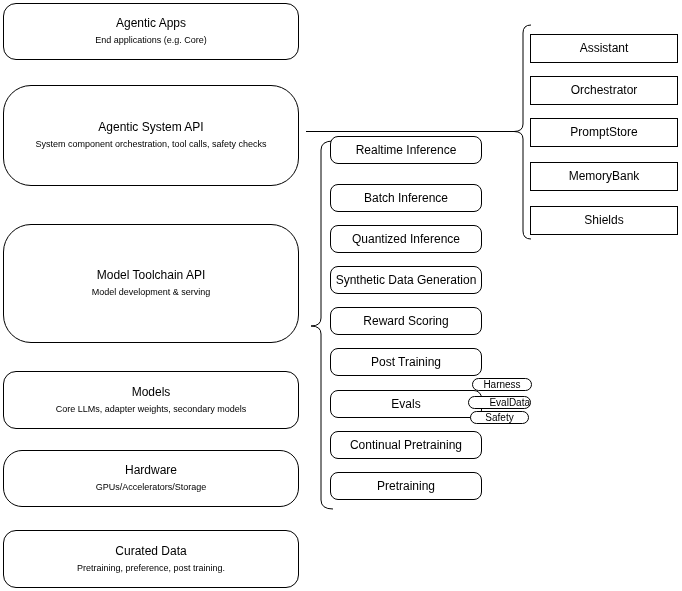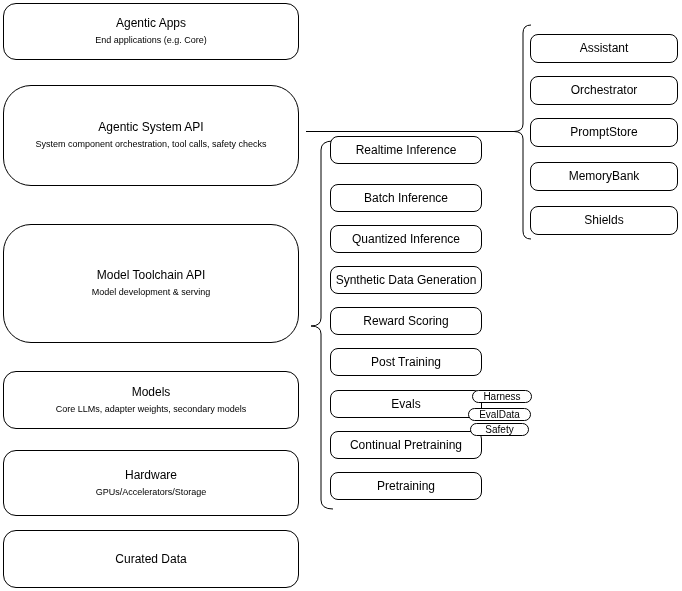--- a/index.html
+++ b/index.html
@@ -11,25 +11,25 @@
   .box {
     position:absolute; box-sizing:border-box; border:1px solid #000000;
     background:#ffffff; display:flex; align-items:center; justify-content:center;
     text-align:center; line-height:1.25;
   }
   .lbox { left:3px; width:296px; flex-direction:column; gap:4px; border-radius:13px; padding:6px 10px; }
   .lbox.big { border-radius:28px; }
   .ltitle { font-size:12px; }
   .lsub { font-size:9px; }
   .mbox { left:330px; width:152px; height:28px; border-radius:8px; font-size:12px; }
-  .rbox { left:530px; width:148px; height:29px; border-radius:8px; font-size:12px; }
+  .rbox { left:530px; width:148px; height:29px; border-radius:0; font-size:12px; }
   .pill {
     position:absolute; box-sizing:border-box; border:1px solid #000000;
     background:#ffffff; border-radius:7px; font-size:10px; line-height:1;
-    display:flex; align-items:center; justify-content:center; z-index:2;margin-top:12px;
+    display:flex; align-items:center; justify-content:center; z-index:2;
   }
 </style>
 </head>
 <body>
 
 <div class="canvas">
 
   <svg class="connectors" viewBox="0 0 682 591" fill="none" stroke="#000000" stroke-width="1">
 
     <path d="M 306 131.5 L 514 131.5"></path>
@@ -52,27 +52,28 @@
   <div class="box lbox big" style="top:224px; height:119px;">
     <div class="ltitle">Model Toolchain API</div>
     <div class="lsub">Model development &amp; serving</div>
   </div>
 
   <div class="box lbox" style="top:371px; height:58px;">
     <div class="ltitle">Models</div>
     <div class="lsub">Core LLMs, adapter weights, secondary models</div>
   </div>
 
-  <div class="box lbox" style="top:450px; height:66px;">
+  <div class="box lbox" style="top:450px; height:57px;border-radius:19px;">
     <div class="ltitle">Hardware</div>
     <div class="lsub">GPUs/Accelerators/Storage</div>
   </div>
 
   <div class="box lbox" style="top:530px; height:58px;">
     <div class="ltitle">Curated Data</div>
+    <div class="lsub">Pretraining, preference, post training.</div>
   </div>
 
   <div class="box mbox" style="top:136px;">
     <span>Realtime Inference</span>
   </div>
   <div class="box mbox" style="top:184px;">
     <span>Batch Inference</span>
   </div>
   <div class="box mbox" style="top:225px;">
     <span>Quantized Inference</span>
@@ -92,21 +93,21 @@
   <div class="box mbox" style="top:431px;">
     <span>Continual Pretraining</span>
   </div>
   <div class="box mbox" style="top:472px;">
     <span>Pretraining</span>
   </div>
 
   <div class="pill" style="left:472px; top:378px; width:60px; height:13px;">
     <span>Harness</span>
   </div>
-  <div class="pill" style="left:468px; top:396px; width:63px; height:13px;">
+  <div class="pill" style="left:468px; top:396px; width:63px; height:13px;justify-content:flex-end;">
     <span>EvalData</span>
   </div>
   <div class="pill" style="left:470px; top:411px; width:59px; height:13px;">
     <span>Safety</span>
   </div>
 
   <div class="box rbox" style="top:34px;">
     <span>Assistant</span>
   </div>
   <div class="box rbox" style="top:76px;">

